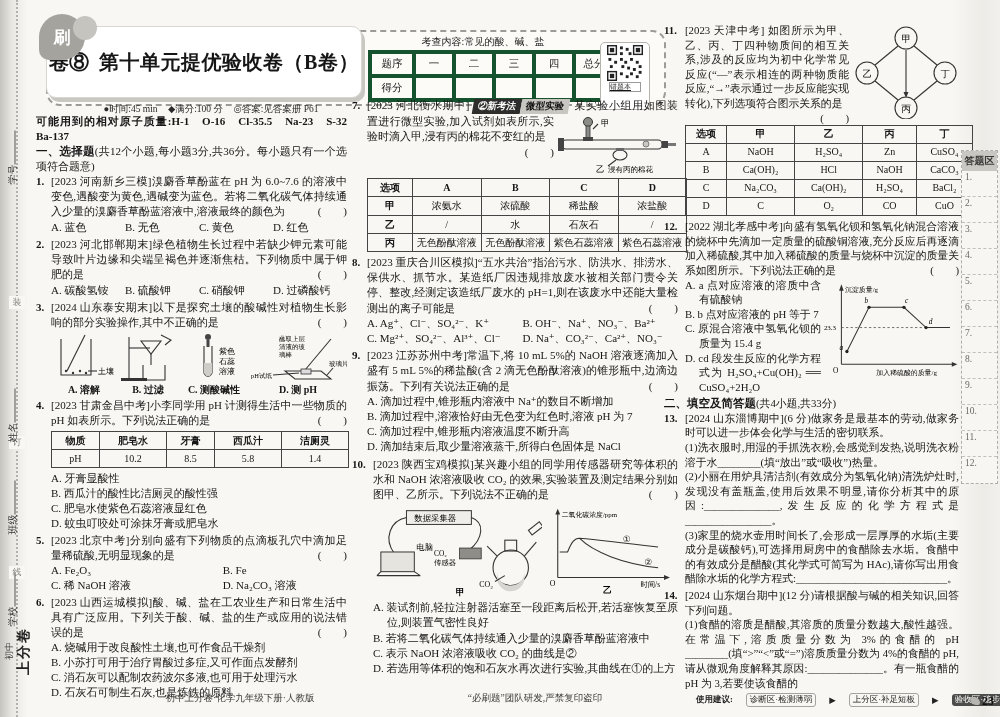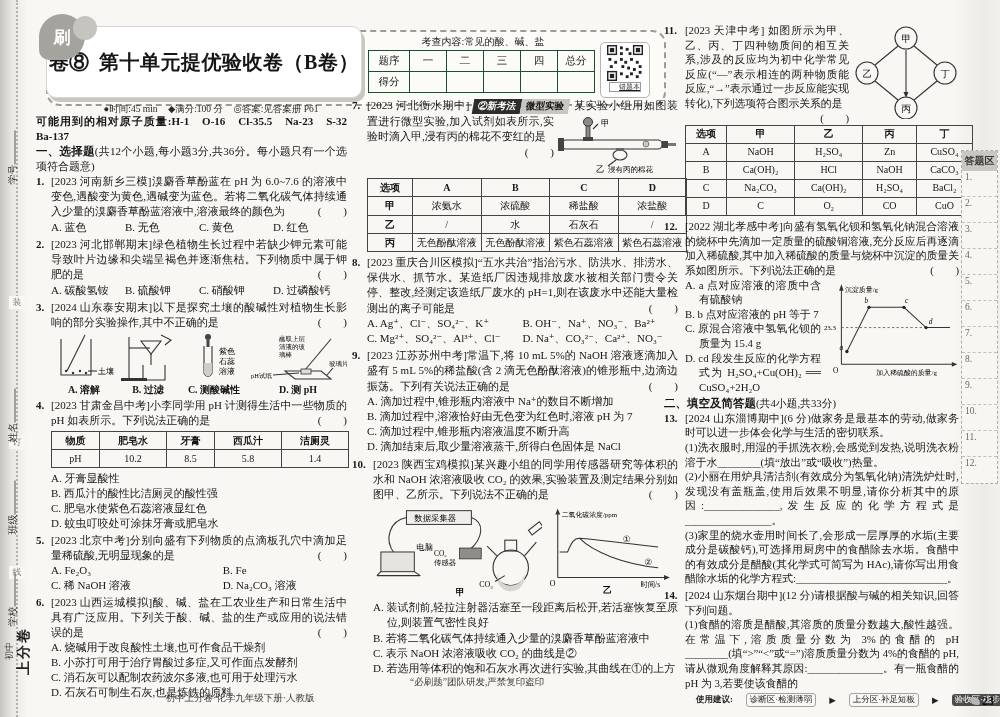--- a/index.html
+++ b/index.html
@@ -19,23 +19,23 @@
   .title-card{position:absolute;left:46px;top:26px;width:314px;height:70px;background:#fff;border:1px solid #d8d6d1;border-radius:10px;box-shadow:3px 4px 0 #c9c7c2;display:flex;align-items:center;justify-content:center;gap:10px;}
   .title-card .vol{font-weight:bold;font-size:20px;}
   .title-card .ttl{font-weight:bold;font-size:20px;letter-spacing:0.5px;}
   .stamp{position:absolute;left:-8px;top:-13px;width:46px;height:46px;background:#a5a39e;border-radius:50% 50% 50% 10px;display:flex;align-items:center;justify-content:center;z-index:2;}
   .stamp:before{content:"";position:absolute;right:-12px;top:2px;width:24px;height:24px;background:#c6c4bf;border-radius:50%;z-index:-1;}
   .stamp span{color:#fff;font-weight:bold;font-size:17px;font-family:"Liberation Sans",sans-serif;}
   .meta{position:absolute;left:66px;top:103px;width:290px;text-align:center;font-size:9.5px;color:#2a2a2a;white-space:nowrap;}
   .meta span{margin:0 4px;}
   .scope{position:absolute;left:372px;top:35px;width:222px;text-align:center;font-size:10px;color:#222;}
   table.score{position:absolute;left:368px;top:50px;border-collapse:collapse;}
-  table.score td{border:1px solid #14532d;width:36px;height:20px;text-align:center;font-size:10.5px;padding:0;}
+  table.score td{border:4px solid #14532d;width:36px;height:20px;text-align:center;font-size:10.5px;padding:0;}
   table.score td.c0{width:40px;}
-  .qrbox{position:absolute;left:600px;top:42px;width:50px;height:56px;border:1px solid #b5b3ae;border-radius:5px;background:#fff;text-align:right;padding-top:2px;box-sizing:border-box;text-decoration:underline;}
+  .qrbox{position:absolute;left:600px;top:42px;width:50px;height:68px;border:1px solid #b5b3ae;border-radius:5px;background:#fff;text-align:left;padding-top:2px;box-sizing:border-box;text-decoration:underline;}
   .qrbox .qlabel{display:block;font-size:7px;color:#333;line-height:8px;border:1px solid #999;width:30px;margin:1px auto 0;}
   
   .col{position:absolute;text-align:justify;}
   .c1{left:36px;top:114px;width:311px;font-size:11px;line-height:15px;}
   .c2{left:352px;top:98px;width:326px;font-size:11px;line-height:15.2px;}
   .c3{left:664px;top:23px;width:295px;font-size:10.8px;line-height:14.6px;}
   .masses{font-weight:bold;}
   .sech b{font-size:11.5px;}
   .q{position:relative;padding-left:15px;margin-bottom:2px;}
   .q.two{padding-left:21px;}
@@ -58,21 +58,21 @@
   .fr{float:right;margin:0 0 2px 4px;}
   .bdg1{display:inline-block;background:#2d2d2b;color:#fff;font-size:9.5px;padding:0 5px;transform:skewX(-10deg);font-weight:bold;}
   .bdg2{display:inline-block;background:#c8c6c1;color:#111;font-size:9.5px;padding:0 5px;transform:skewX(-10deg);font-weight:bold;margin-right:2px;}
   .flexrow{display:flex;align-items:flex-start;}
   
   .ansbar{position:absolute;left:961px;top:150px;width:37px;border:1px dashed #b0aea9;background:#f7f6f2;box-sizing:border-box;}
   .anshead{background:#c9c7c2;color:#3a3a38;font-weight:bold;font-size:10px;text-align:center;padding:3px 0;}
   .ansitem{height:26px;border-bottom:1px dashed #c2c0bb;font-size:9.5px;color:#6a6862;padding:1px 0 0 3px;box-sizing:border-box;}
   
   .fl{position:absolute;left:80px;bottom:12px;width:320px;text-align:center;font-size:9.5px;color:#3a3a38;}
-  .fc{position:absolute;left:410px;bottom:28px;width:250px;text-align:left;font-size:9.5px;color:#3a3a38;}
+  .fc{position:absolute;left:410px;bottom:12px;width:250px;text-align:center;font-size:9.5px;color:#3a3a38;}
   .usage{position:absolute;left:696px;bottom:10px;font-size:8.5px;display:flex;align-items:center;gap:13px;color:#222;white-space:nowrap;}
   .usage .up{font-weight:bold;}
   .usage .ub{border:1px solid #a3a3a3;border-radius:3px;padding:0 3px;}
   .usage .ub3{background:#4c4c4a;color:#fff;border-radius:3px;padding:0 3px;}
   .pageno{position:absolute;right:6px;bottom:8px;font-weight:bold;font-size:12px;color:#111;}
   .pageno i{display:inline-block;width:10px;height:8px;background:#b7b5b0;border-radius:2px 6px 2px 6px;margin-right:2px;}
 </style>
 </head>
 <body>
 

